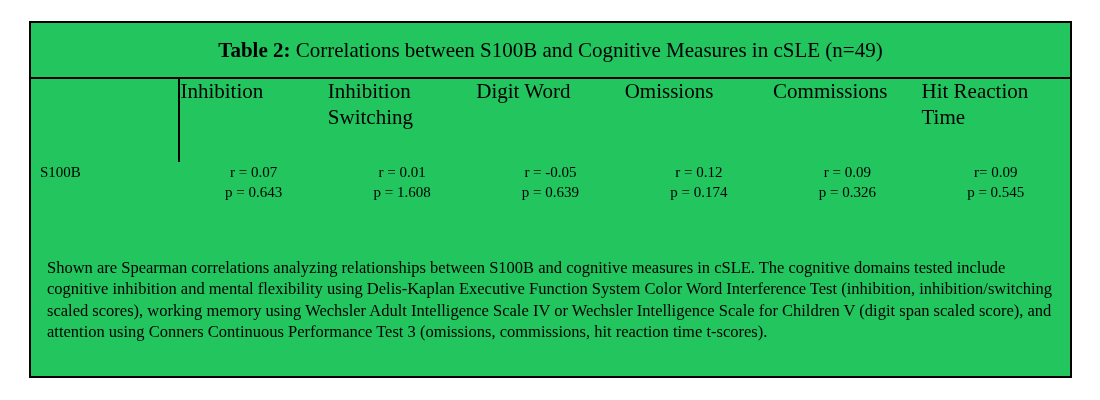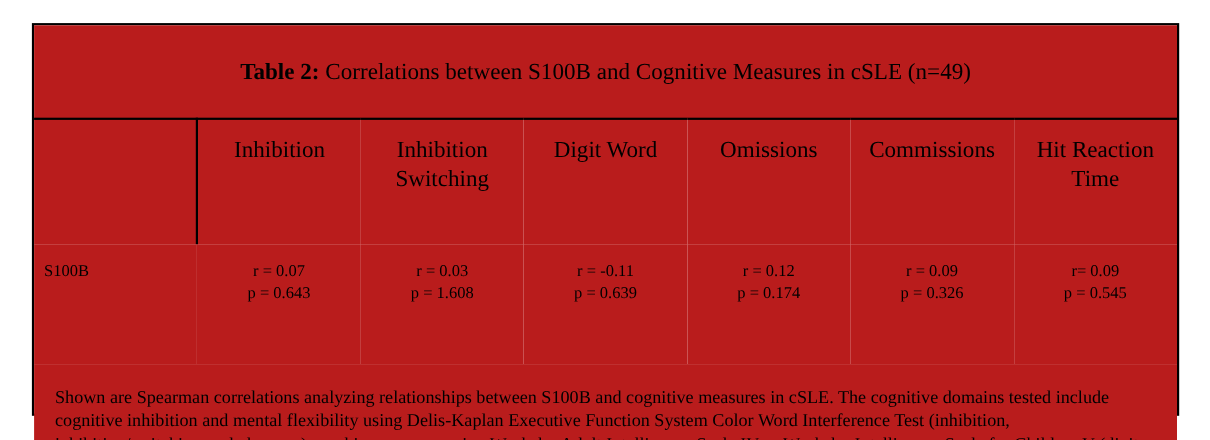--- a/index.html
+++ b/index.html
@@ -28,44 +28,44 @@
 
   table.tbl {
     width: 100%;
     height: 100%;
     border-collapse: collapse;
     table-layout: fixed;
   }
 
   table.tbl td {
     border: 0;
-    padding: 15px;
+    padding: 0;
     vertical-align: top;
-    background: #b91c1c;
+    background: #22c55e;
   }
 
   
   .title-cell {
     border-bottom: 2px solid #000000 !important;
     text-align: center;
     vertical-align: middle !important;
     height: 54px;
     font-size: 21px;
     line-height: 1.25;
     padding: 0 12px;
   }
   .title-cell .tlabel {
     font-weight: bold;
   }
 
   
   .hdr-row td {
     border-bottom: 2px solid #000000;
     border-right: 2px solid #000000;
-    text-align: center;
+    text-align: left;
     vertical-align: top;
     height: 83px;
     font-size: 21px;
     line-height: 1.22;
     padding: 9px 6px 0 6px;
   }
   .hdr-row td.last {
     border-right: 0;
     font-family: Liberation Serif, serif;
   }
@@ -98,21 +98,21 @@
 
   
   .note-cell {
     padding: 9px 9px 0 8px;
     font-size: 16.5px;
     line-height: 1.30;
     text-align: left;
     vertical-align: top;
   }
   .note-cell p {
-    margin: 4px;
+    margin: 16px;
   }
 </style>
 </head>
 <body>
 
 <div class="table-wrap">
   <table class="tbl">
     <tbody>
 
       <tr>
@@ -129,25 +129,25 @@
         <td class="last">Hit Reaction Time</td>
       </tr>
 
       <tr class="data-row">
         <td class="rowhdr">S100B</td>
         <td>
           <span class="stat-line">r = 0.07</span>
           <span class="stat-line">p = 0.643</span>
         </td>
         <td>
-          <span class="stat-line">r = 0.03</span>
+          <span class="stat-line">r = 0.01</span>
           <span class="stat-line">p = 1.608</span>
         </td>
         <td>
-          <span class="stat-line">r = -0.11</span>
+          <span class="stat-line">r = -0.05</span>
           <span class="stat-line">p = 0.639</span>
         </td>
         <td>
           <span class="stat-line">r = 0.12</span>
           <span class="stat-line">p = 0.174</span>
         </td>
         <td>
           <span class="stat-line">r = 0.09</span>
           <span class="stat-line">p = 0.326</span>
         </td>

